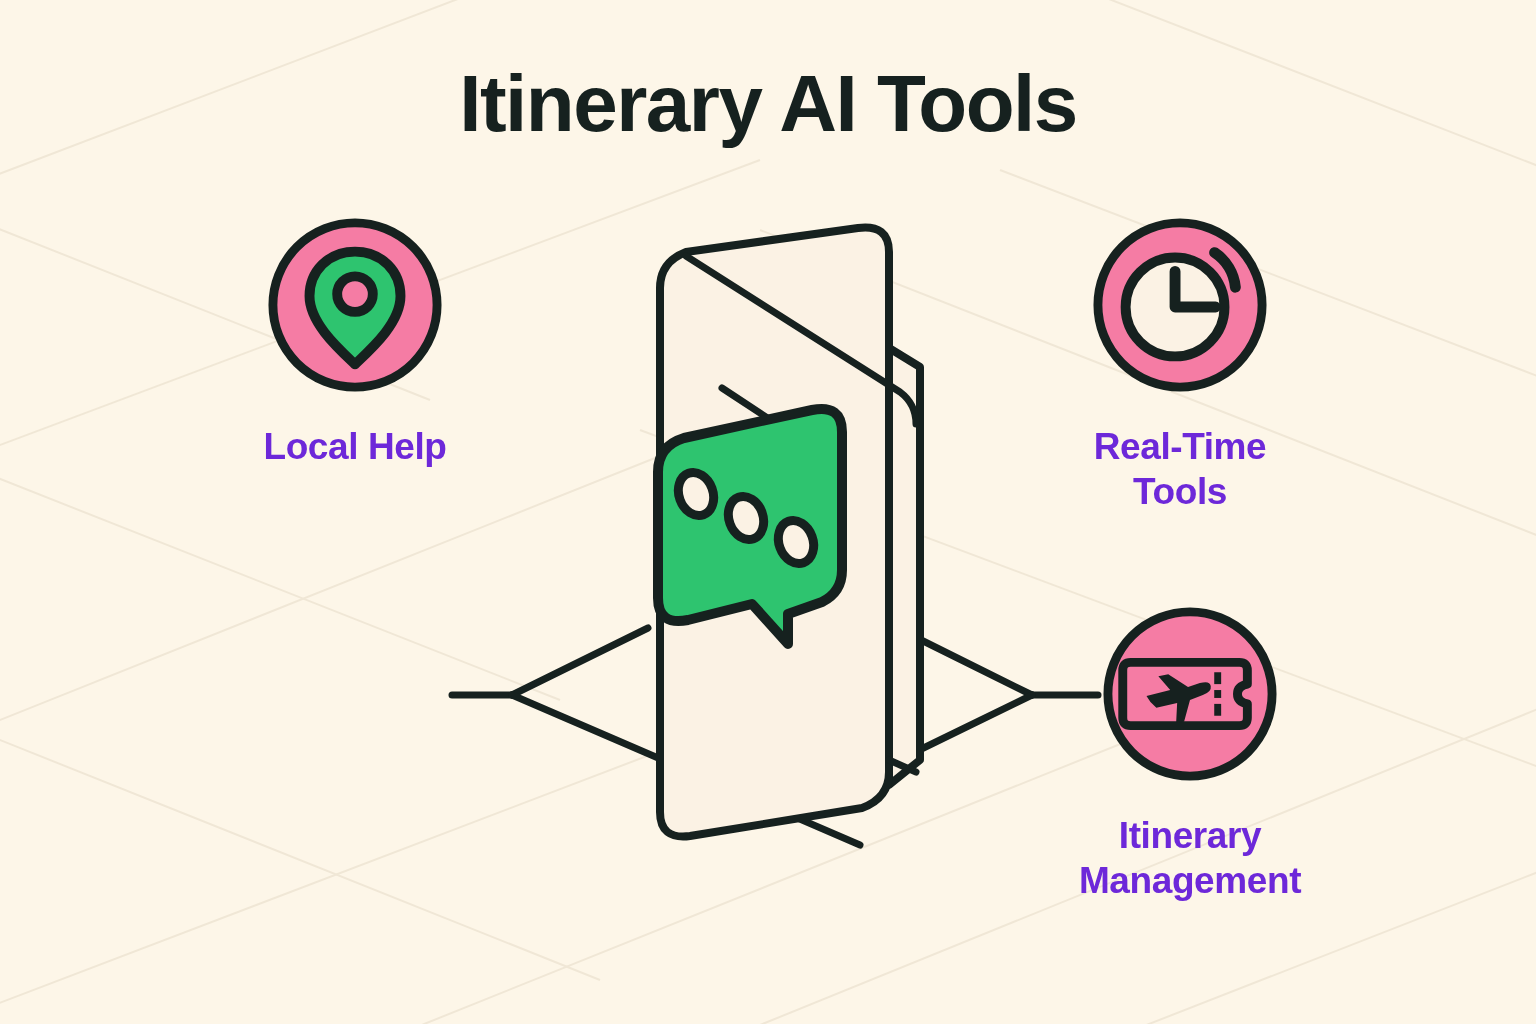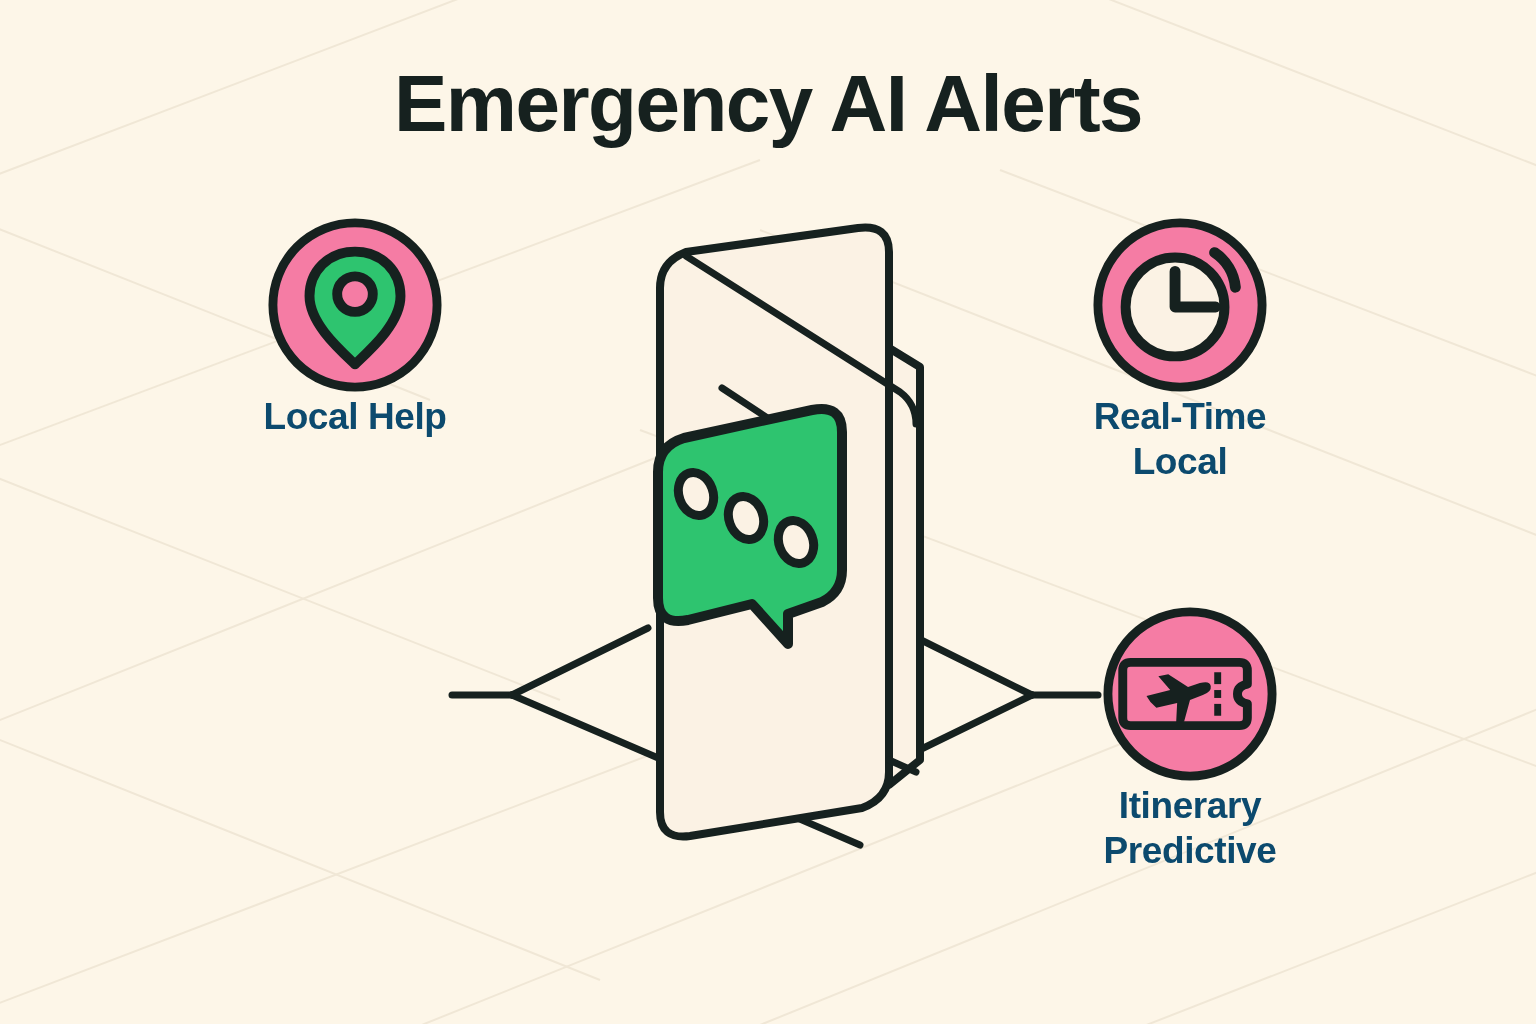--- a/index.html
+++ b/index.html
@@ -54,25 +54,25 @@
     width: 300px;
     text-align: center;
   }
   .badge {
     width: 178px;
     height: 178px;
     margin: 0 auto;
     display: block;
   }
   .node-label {
-    margin-top: 0;
+    margin-top: 30px;
     font-size: 37px;
     font-weight: bold;
     line-height: 1.22;
-    color: #0c4a6e;
+    color: #6d28d9;
     letter-spacing: -0.4px;
     white-space: pre-line;
   }
 
   .node-local-help   { left: 205px; top: 216px; }
   .node-alerts       { left: 1030px; top: 216px; }
   .node-predictive   { left: 200px; top: 605px; }
   .node-itinerary    { left: 1040px; top: 605px; }
 </style>
 </head>
@@ -129,57 +129,57 @@
     <path d="M 58 272 Q 58 246 84 238 L 212 210 Q 242 204 242 232
              L 242 370 Q 242 392 222 402 L 188 414 L 188 444 L 152 404
              L 88 420 Q 58 426 58 398 Z" fill="#2ec46f" stroke="#16211f" stroke-width="10" stroke-linejoin="round"></path>
     <g>
       <ellipse cx="96" cy="294" rx="17" ry="22" fill="#fbf2e4" stroke="#16211f" stroke-width="9" transform="rotate(-20 96 294)"></ellipse>
       <ellipse cx="146" cy="318" rx="17" ry="22" fill="#fbf2e4" stroke="#16211f" stroke-width="9" transform="rotate(-20 146 318)"></ellipse>
       <ellipse cx="196" cy="342" rx="17" ry="22" fill="#fbf2e4" stroke="#16211f" stroke-width="9" transform="rotate(-20 196 342)"></ellipse>
     </g>
   </svg>
 
-  <div class="title">Emergency AI Alerts</div>
+  <div class="title">Itinerary AI Tools</div>
 
   <div class="node node-local-help">
     <svg class="badge" viewBox="0 0 180 180" xmlns="http://www.w3.org/2000/svg">
       <circle cx="90" cy="90" r="83" fill="#f57ca4" stroke="#16211f" stroke-width="9"></circle>
       <path d="M 90 36 C 63 36 44 56 44 81 C 44 108 73 134 90 150
                C 107 134 136 108 136 81 C 136 56 117 36 90 36 Z" fill="#2ec46f" stroke="#16211f" stroke-width="10" stroke-linejoin="round"></path>
       <circle cx="90" cy="79" r="18" fill="#f57ca4" stroke="#16211f" stroke-width="10"></circle>
     </svg>
     <div class="node-label">Local Help</div>
   </div>
 
   <div class="node node-alerts">
     <svg class="badge" viewBox="0 0 180 180" xmlns="http://www.w3.org/2000/svg">
       <circle cx="90" cy="90" r="83" fill="#f57ca4" stroke="#16211f" stroke-width="9"></circle>
       <circle cx="85" cy="92" r="50" fill="#fbf2e4" stroke="#16211f" stroke-width="10"></circle>
       <path d="M 85 56 L 85 92 L 126 92" fill="none" stroke="#16211f" stroke-width="11" stroke-linecap="round" stroke-linejoin="round"></path>
       <path d="M 125 37 A 48 48 0 0 1 146 72" fill="none" stroke="#16211f" stroke-width="11" stroke-linecap="round"></path>
     </svg>
     <div class="node-label">Real-Time
-Local</div>
+Tools</div>
   </div>
 
 
   <div class="node node-itinerary">
     <svg class="badge" viewBox="0 0 180 180" xmlns="http://www.w3.org/2000/svg">
       <circle cx="90" cy="90" r="83" fill="#f57ca4" stroke="#16211f" stroke-width="9"></circle>
       <path d="M 30 58 L 140 58 Q 148 58 148 66 L 148 80
                Q 138 82 138 90 Q 138 98 148 100 L 148 114
                Q 148 122 140 122 L 30 122 Q 22 122 22 114
                L 22 66 Q 22 58 30 58 Z" fill="#f57ca4" stroke="#16211f" stroke-width="9" stroke-linejoin="round"></path>
       <path d="M 46 92 L 70 86 L 58 72 L 68 70 L 88 83 L 100 79
                Q 110 76 111 82 Q 112 88 103 91 L 90 96 L 84 118
                L 76 119 L 77 99 L 56 104 L 50 98 Z" fill="#16211f"></path>
       <g stroke="#16211f" stroke-width="7" stroke-linecap="butt">
         <line x1="118" y1="68" x2="118" y2="80"></line>
         <line x1="118" y1="86" x2="118" y2="94"></line>
         <line x1="118" y1="100" x2="118" y2="112"></line>
       </g>
     </svg>
     <div class="node-label">Itinerary
-Predictive</div>
+Management</div>
   </div>
 
 </div>
 
 </body></html>

